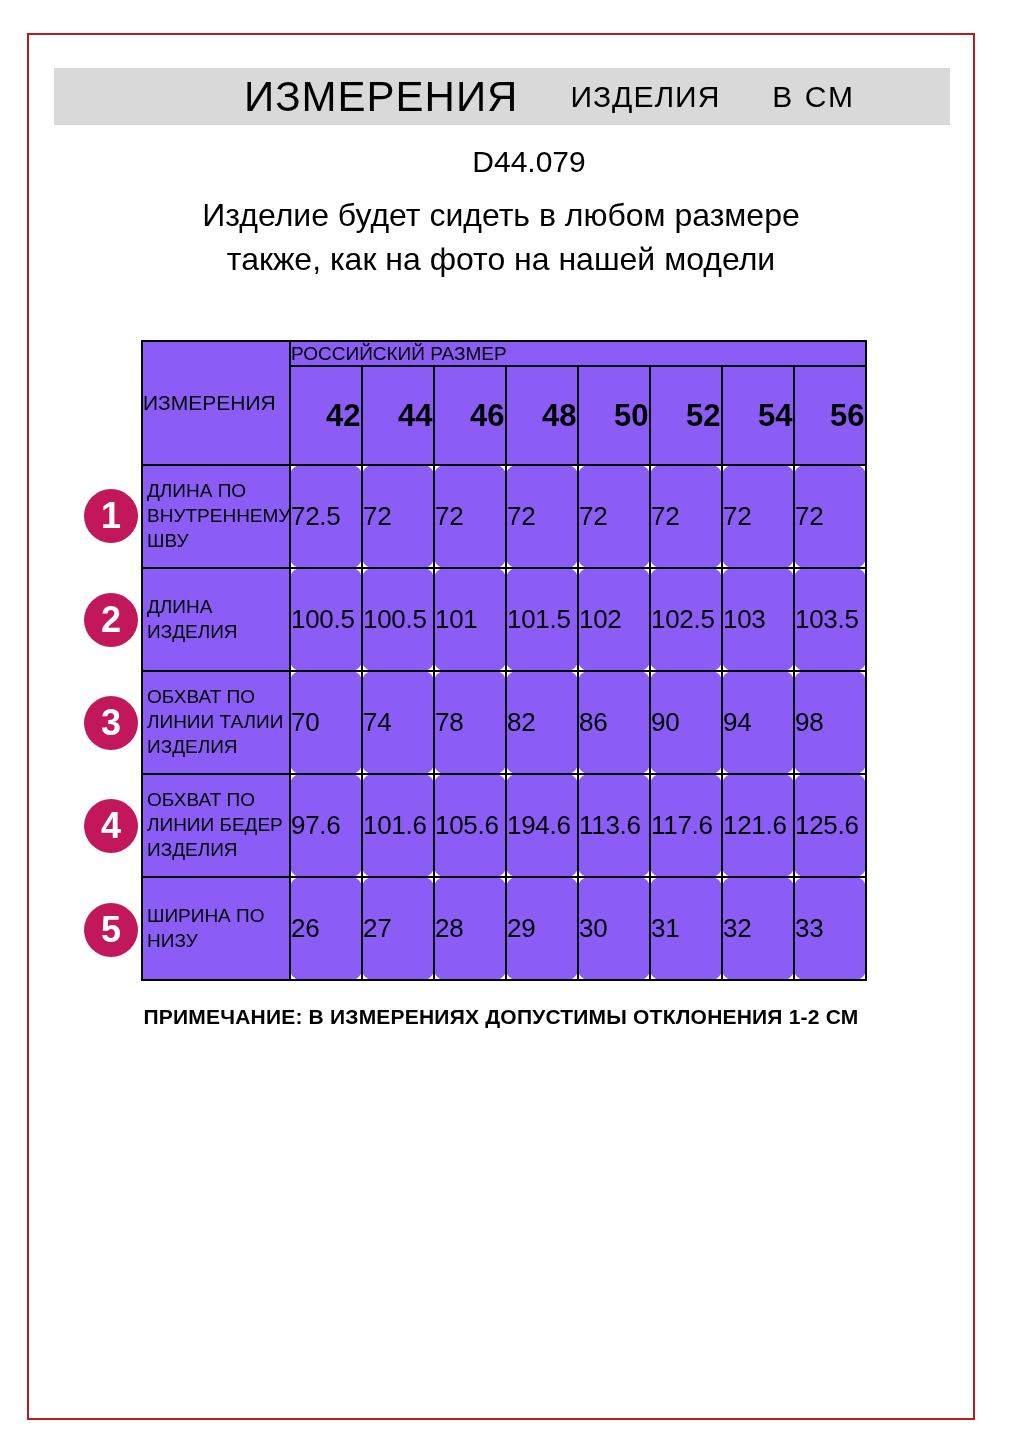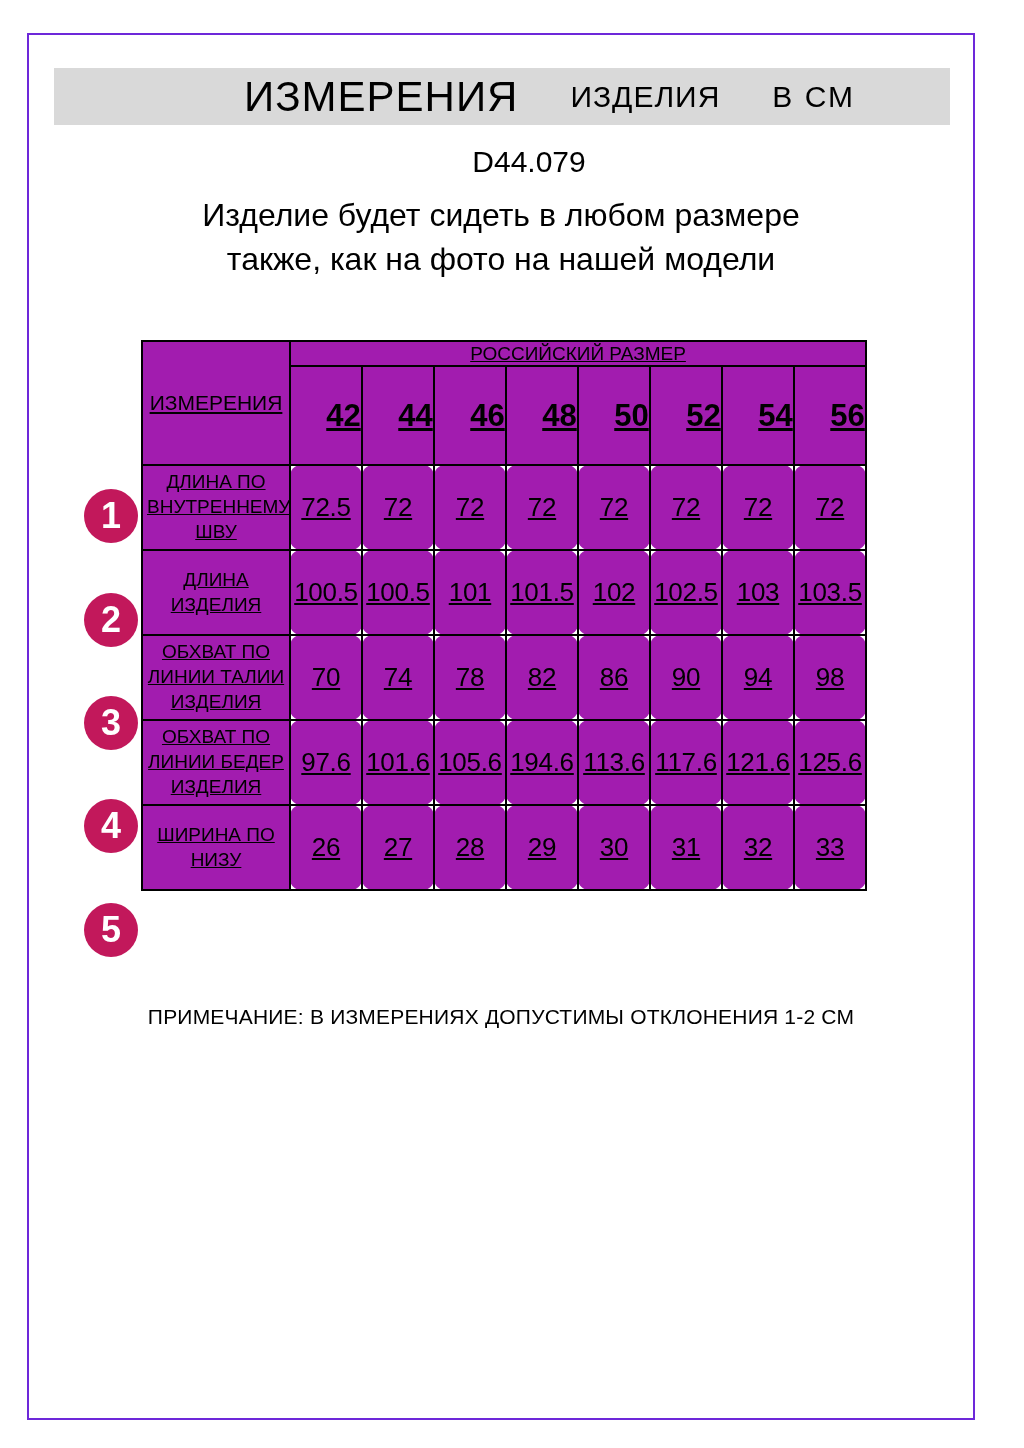--- a/index.html
+++ b/index.html
@@ -7,21 +7,21 @@
   body {
     background: #ffffff;
     font-family: "Liberation Sans", "DejaVu Sans", sans-serif;
     color: #000;
     position: relative;
   }
   .frame {
     position: absolute;
     left: 27px; top: 33px;
     width: 948px; height: 1387px;
-    border: 2px solid #6d28d9;
+    border: 2px solid #b91c1c;
     background: #fff;
   }
   .header-bar {
     position: absolute;
     left: 25px; top: 33px;
     width: 896px; height: 57px;
     background: #d9d9d9;
     display: flex;
     align-items: center;
     justify-content: center;
@@ -53,30 +53,29 @@
   }
   table.size-table {
     position: absolute;
     left: 112px; top: 305px;
     width: 724px;
     border-collapse: collapse;
     table-layout: fixed;
   }
   table.size-table td {
     border: 2px solid #000;
-    text-align: center;
+    text-align: left;
     vertical-align: middle;
-    background: #a21caf;
+    background: #8b5cf6;
     overflow: hidden;
-    text-decoration: underline;
   }
   td.corner-cell   { font-size: 21px; font-weight: 400; }
   td.group-cell    { font-size: 19px; font-weight: 400; height: 25px; }
   tr.sizes-row td  { font-size: 31px; font-weight: 700; height: 99px; padding-left: 35px; }
-  tr.data-row      { height: 85px; }
+  tr.data-row      { height: 103px; }
   td.row-label {
     font-size: 19px;
     font-weight: 400;
     line-height: 1.3;
     padding: 2px 4px;
   }
   td.value-cell { font-size: 26px; font-weight: 400; letter-spacing: -0.3px; border-radius: 11px; }
   .badge {
     position: absolute;
     left: 55px;
@@ -90,21 +89,21 @@
     align-items: center;
     justify-content: center;
     line-height: 1;
   }
   .note {
     position: absolute;
     left: 0; top: 970px;
     width: 100%;
     text-align: center;
     font-size: 21px;
-    font-weight: 400;
+    font-weight: 700;
     letter-spacing: 0.2px;
   }
 </style>
 </head>
 <body>
 
 <div class="frame">
 
   <div class="header-bar">
     <span class="title-regular">ИЗМЕРЕНИЯ</span>

